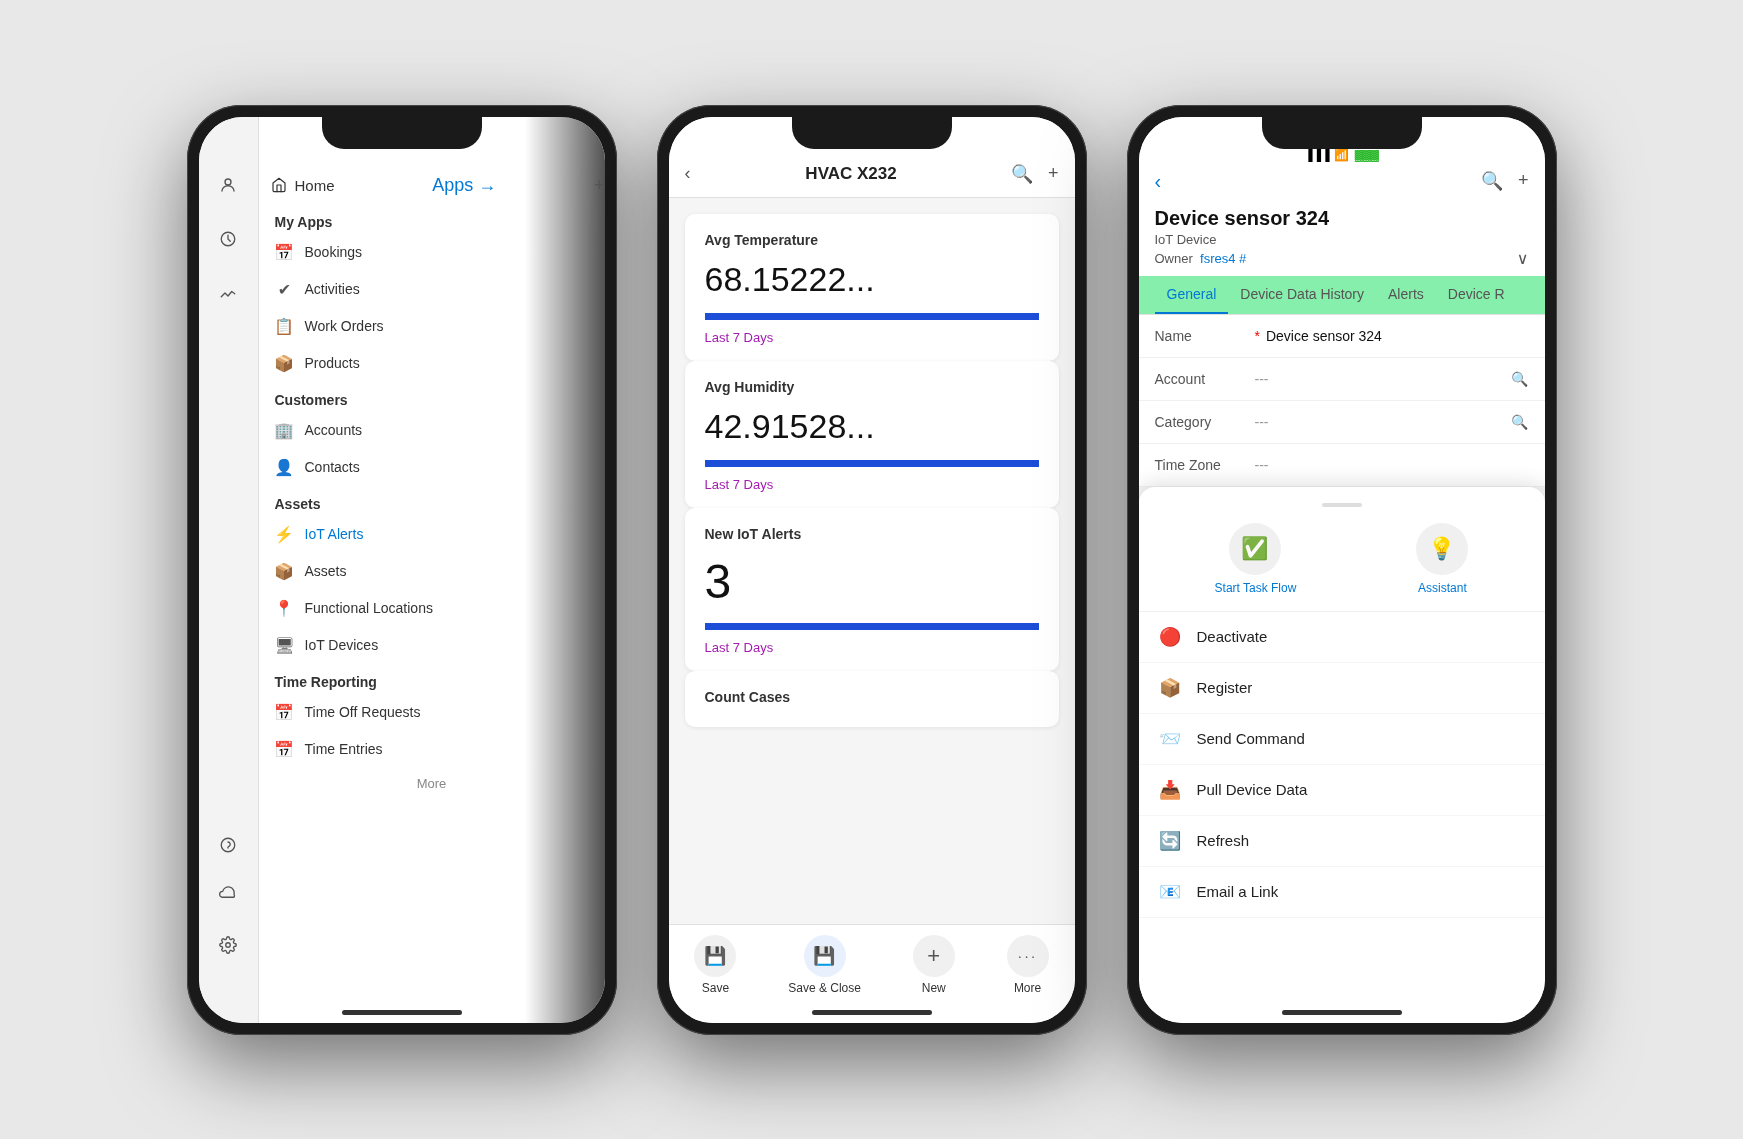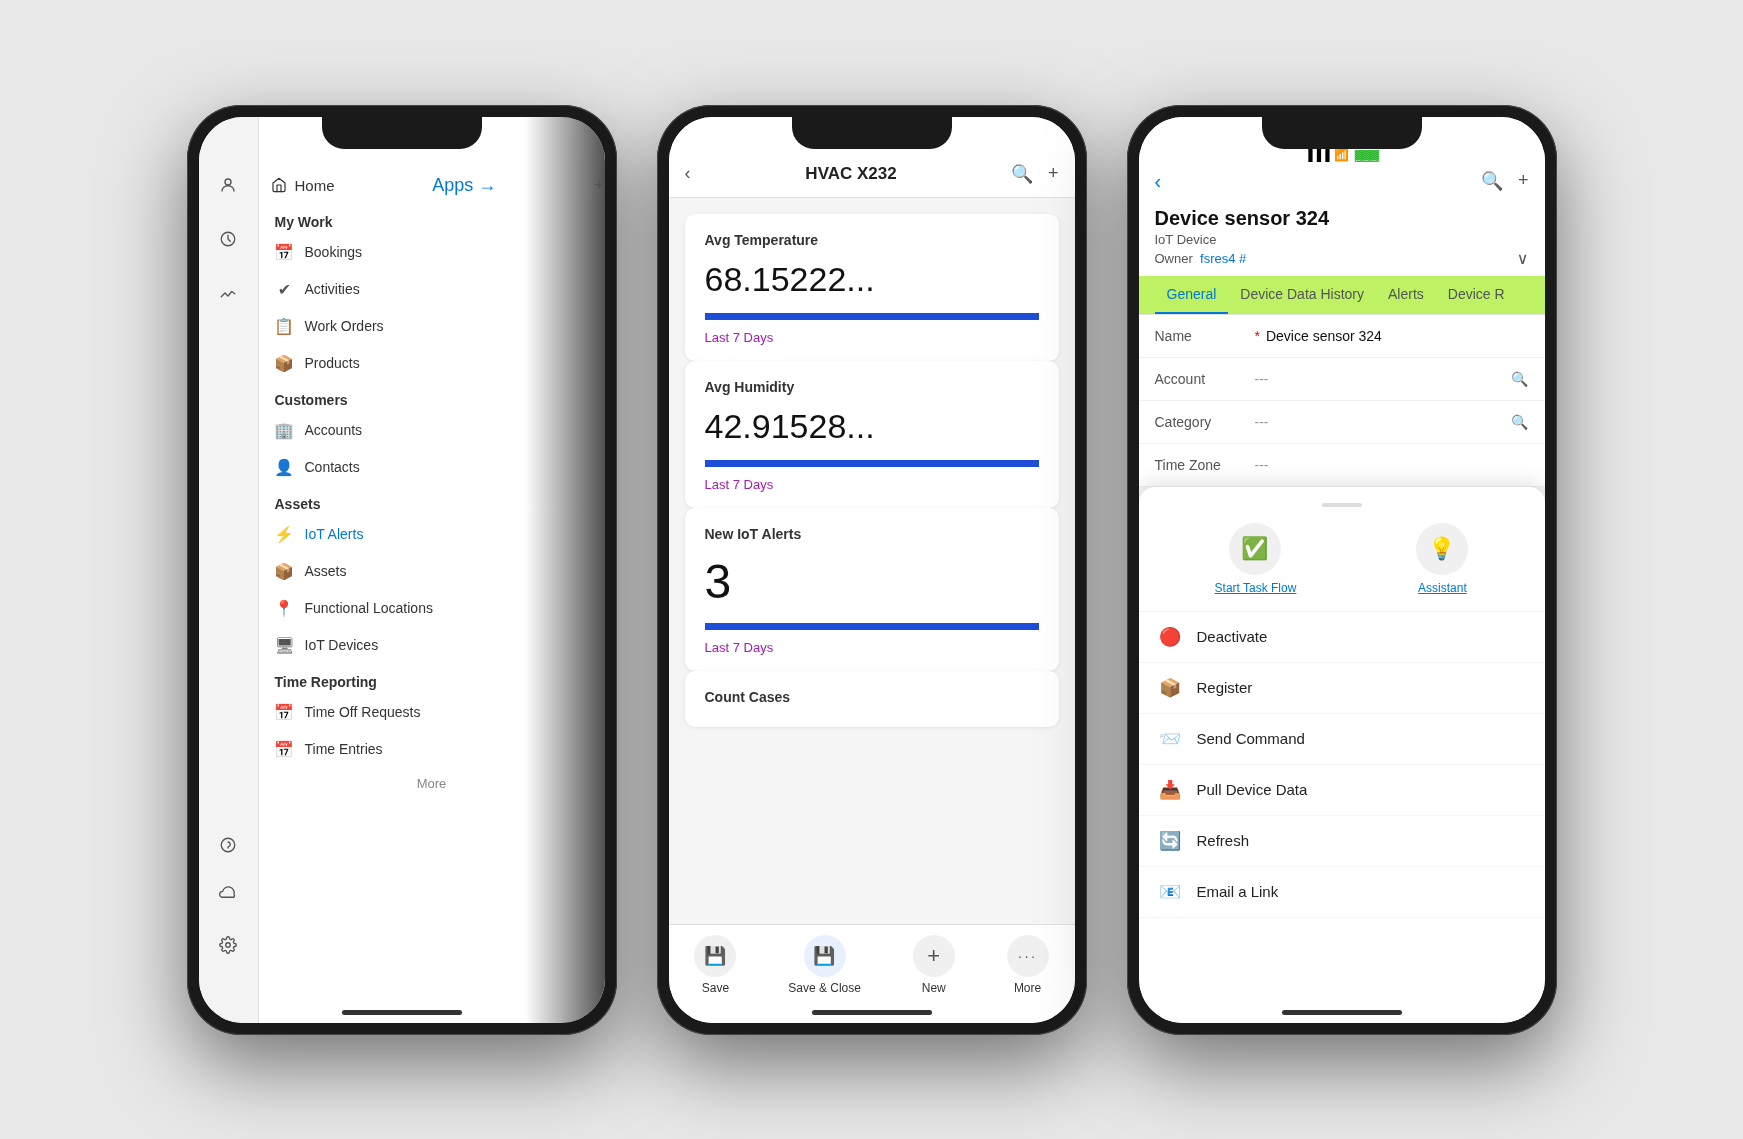--- a/index.html
+++ b/index.html
@@ -297,21 +297,21 @@
     }
     .p3-owner-row {
       display: flex;
       align-items: center;
       justify-content: space-between;
     }
     .p3-owner-label { font-size: 13px; color: #555; text-align: center; }
     .p3-owner-link { font-size: 13px; color: #0078d4; }
     .p3-chevron { font-size: 16px; color: #555; }
     .p3-tabs {
-      background: #bef264;
+      background: #86efac;
       display: flex;
       border-bottom: 1px solid #e0e0e0;
       padding: 0 16px;
       overflow-x: auto;
     }
     .p3-tab {
       padding: 10px 12px;
       font-size: 14px;
       color: #555;
       white-space: nowrap;
@@ -391,21 +391,20 @@
       background: #f0f0f0;
       display: flex;
       align-items: center;
       justify-content: center;
       font-size: 22px;
     }
     .p3-quick-label {
       font-size: 12px;
       color: #0078d4;
       text-align: center;
-      text-decoration: underline;
     }
     .p3-action-list {
       padding: 0;
     }
     .p3-action-item {
       display: flex;
       align-items: center;
       gap: 14px;
       padding: 14px 20px;
       border-bottom: 1px solid #f5f5f5;
@@ -488,21 +487,21 @@
             <svg class="icon-svg" viewBox="0 0 24 24" style="width:16px;height:16px">
                 <path d="M3 9l9-7 9 7v11a2 2 0 0 1-2 2H5a2 2 0 0 1-2-2z"></path>
                 <polyline points="9 22 9 12 15 12 15 22"></polyline>
               </svg>
             <span>Home</span>
           </div>
           <span class="nav-apps-btn">Apps →</span>
           <span class="nav-plus">+</span>
         </div>
 
-        <div class="nav-section-title">My Work</div>
+        <div class="nav-section-title">My Apps</div>
         <div class="nav-item">
           <span class="nav-item-icon">📅</span>
           <span>Bookings</span>
         </div>
         <div class="nav-item">
           <span class="nav-item-icon">✔</span>
           <span>Activities</span>
         </div>
         <div class="nav-item">
           <span class="nav-item-icon">📋</span>

